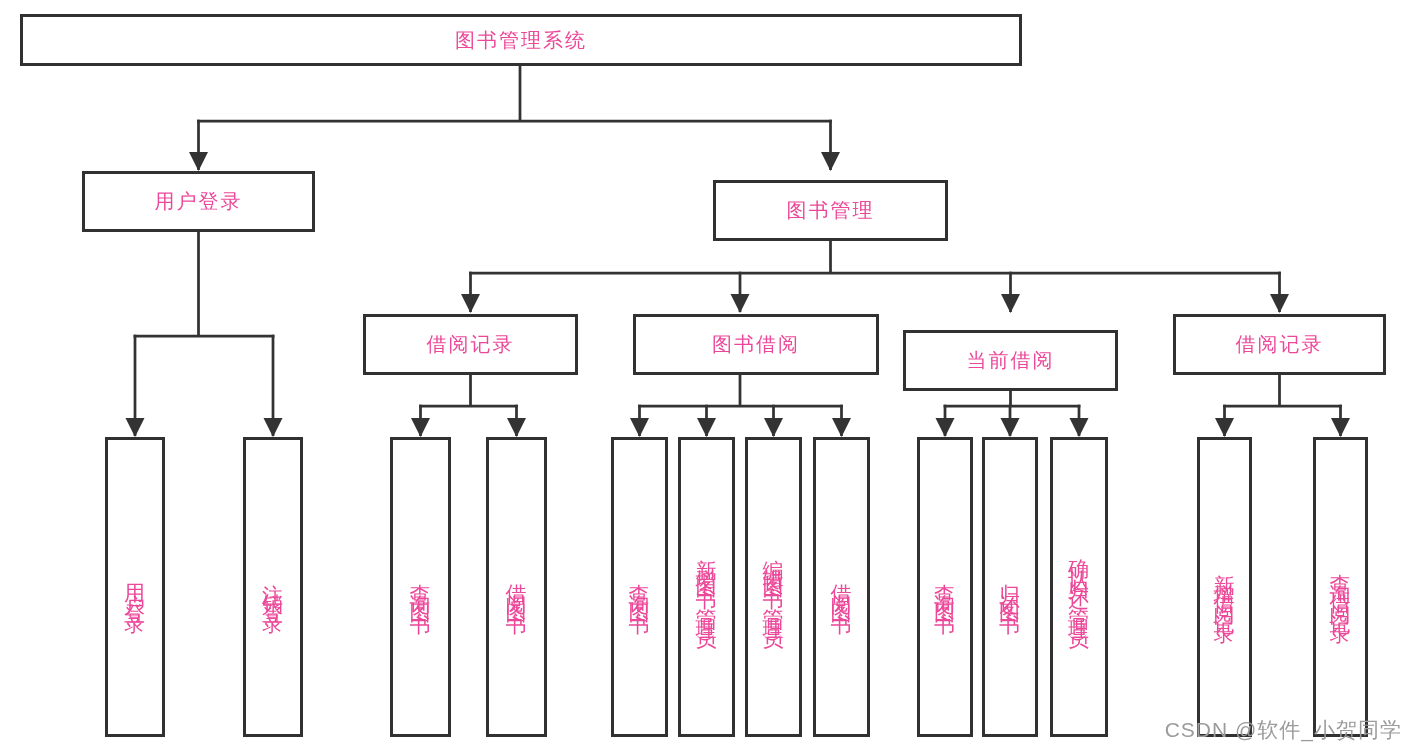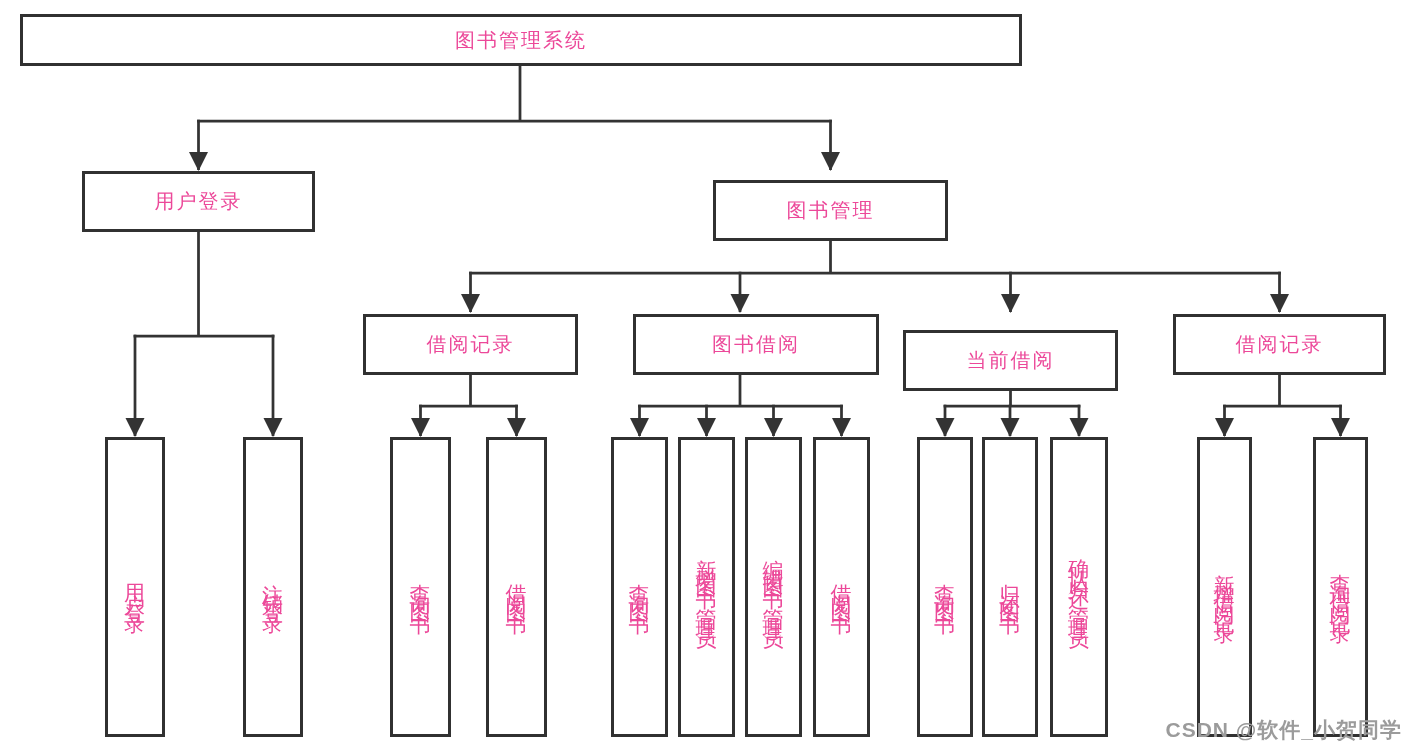--- a/index.html
+++ b/index.html
@@ -42,21 +42,20 @@
   }
   .watermark {
     position: absolute;
     right: 3px;
     bottom: 3px;
     font-size: 21px;
     color: #9b9b9b;
     letter-spacing: 1px;
     z-index: 10;
     white-space: nowrap;
-    font-weight: bold;
   }
 </style>
 </head>
 <body>
 
 <div class="canvas">
 
   <svg class="connector-layer" viewBox="0 0 1405 747" xmlns="http://www.w3.org/2000/svg">
     <defs>
       <marker id="arr" viewBox="0 0 10 10" refX="9.5" refY="5" markerWidth="7" markerHeight="7" orient="auto-start-reverse">

